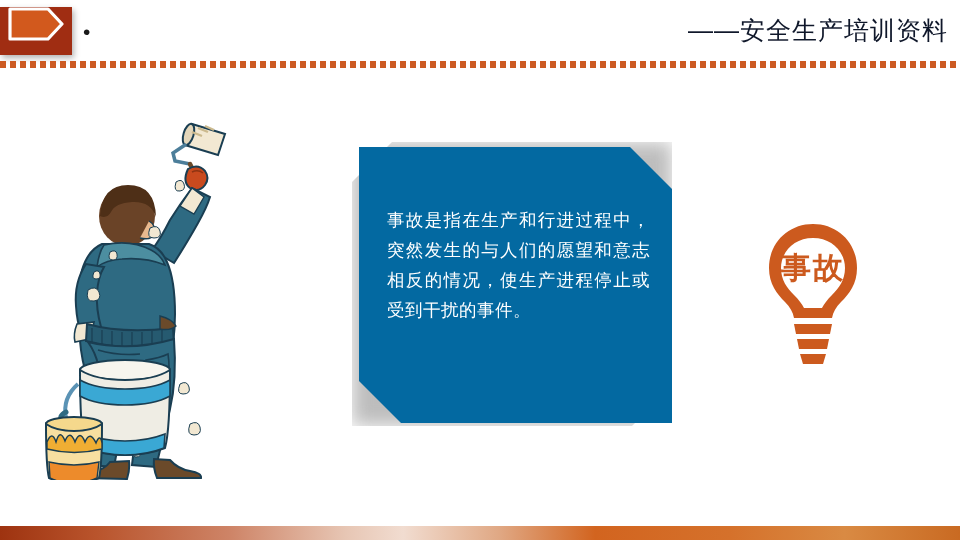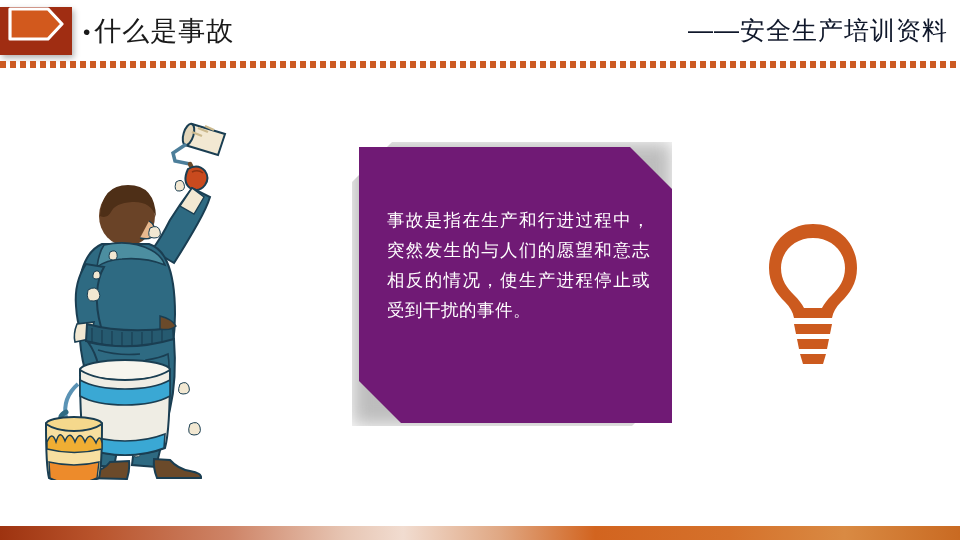--- a/index.html
+++ b/index.html
@@ -93,21 +93,21 @@
     filter: blur(9px);
     opacity: 0.65;
     clip-path: polygon(40px 0, 100% 0, 100% calc(100% - 40px), calc(100% - 40px) 100%, 0 100%, 0 40px);
   }
   #callout-box {
     position: absolute;
     left: 359px;
     top: 147px;
     width: 313px;
     height: 276px;
-    background: #701a75;
+    background: #0369a1;
     clip-path: polygon(0 0, calc(100% - 42px) 0, 100% 42px, 100% 100%, 42px 100%, 0 calc(100% - 42px));
     display: flex;
     align-items: flex-start;
   }
   #callout-text {
     margin: 58px 22px 0 28px;
     color: #ffffff;
     font-size: 17.5px;
     line-height: 30px;
     letter-spacing: 0.5px;
@@ -172,21 +172,20 @@
   <div id="header">
 
     <div id="logo-badge"></div>
 
     <svg id="logo-arrow" viewBox="0 0 56 34">
       <polygon points="2,2 40,2 54,17 40,32 2,32" fill="#D2591D" stroke="#FFFFFF" stroke-width="3.2" stroke-linejoin="round"></polygon>
     </svg>
 
     <div id="title-block">
       <span id="title-bullet">•</span>
-      <span id="title-text">什么是事故</span>
     </div>
 
     <div id="subtitle-text">——安全生产培训资料</div>
 
     <div id="dash-rule"></div>
   </div>
 
   <svg id="worker-illustration" viewBox="0 0 250 368">
     <g>
 
@@ -269,16 +268,17 @@
     <div id="callout-text">事故是指在生产和行进过程中，突然发生的与人们的愿望和意志相反的情况，使生产进程停止或受到干扰的事件。</div>
   </div>
 
   <svg id="bulb-figure" viewBox="0 0 112 152">
     <path d="M56,6 C31,6 12,25 12,50 c0,16 8,26 16,34 c5,5 8,10 9,16 l38,0 c1,-6 4,-11 9,-16 c8,-8 16,-18 16,-34 C100,25 81,6 56,6 z
              M56,20 C75,20 88,34 88,50 c0,12 -6,20 -13,27 c-5,5 -8,9 -10,13 l-18,0 c-2,-4 -5,-8 -10,-13 C30,70 24,62 24,50 C24,34 37,20 56,20 z" fill="#CC5A1E"></path>
     <path d="M37,106 l38,0 l-2,10 l-34,0 z" fill="#CC5A1E"></path>
     <path d="M40,121 l32,0 l-2,10 l-28,0 z" fill="#CC5A1E"></path>
     <path d="M43,136 l26,0 l-3,10 l-20,0 z" fill="#CC5A1E"></path>
   </svg>
+  <div id="bulb-label">事故</div>
 
   <div id="footer-bar"></div>
 
 </div>
 
 </body></html>

